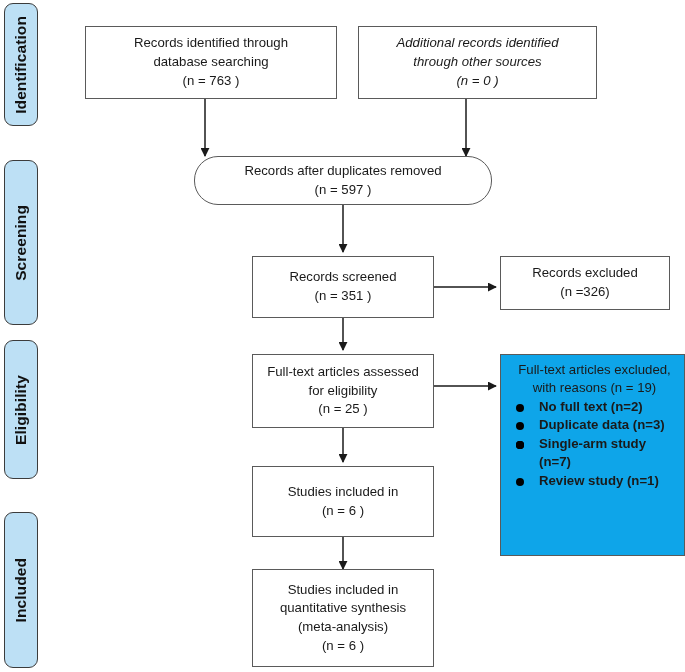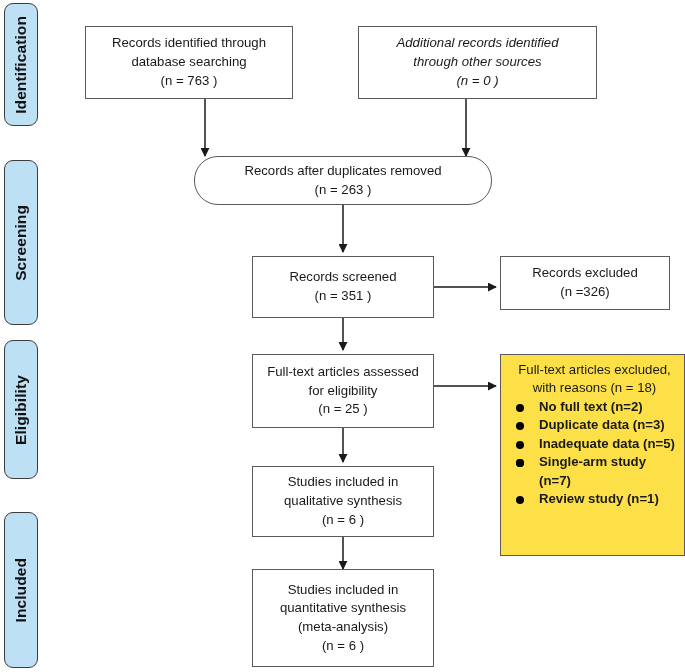--- a/index.html
+++ b/index.html
@@ -55,21 +55,21 @@
     line-height: 1.42;
     padding: 2px 6px;
   }
   .flow-box .line {
     white-space: nowrap;
   }
   
   .reasons-box {
     position: absolute;
     box-sizing: border-box;
-    background: #fde047;
+    background: #0ea5e9;
     border: 1.4px solid #5a5a5a;
     font-size: 13.2px;
     color: #1a1a1a;
     line-height: 1.40;
     padding: 6px 4px 6px 8px;
     display: flex;
     flex-direction: column;
   }
   .reasons-box .head-line {
     text-align: center;
@@ -144,86 +144,84 @@
 
     <line x1="343" y1="318" x2="343" y2="350" stroke="#1a1a1a" stroke-width="1.5" marker-end="url(#arrowhead)"></line>
 
     <line x1="434" y1="386" x2="496" y2="386" stroke="#1a1a1a" stroke-width="1.5" marker-end="url(#arrowhead)"></line>
 
     <line x1="343" y1="428" x2="343" y2="462" stroke="#1a1a1a" stroke-width="1.5" marker-end="url(#arrowhead)"></line>
 
     <line x1="343" y1="537" x2="343" y2="569" stroke="#1a1a1a" stroke-width="1.5" marker-end="url(#arrowhead)"></line>
   </svg>
 
-  <div class="flow-box" style="left:85px; top:26px; width:208px; height:73px;">
+  <div class="flow-box" style="left:85px; top:26px; width:252px; height:73px;">
     <span class="line">Records identified through</span>
     <span class="line">database searching</span>
     <span class="line">(n = 763  )</span>
   </div>
 
   <div class="flow-box" style="left:358px; top:26px; width:239px; height:73px;font-style:italic;">
     <span class="line">Additional records identified</span>
     <span class="line">through other sources</span>
     <span class="line">(n = 0  )</span>
   </div>
 
   <div class="flow-box" style="left:194px; top:156px; width:298px; height:49px;border-radius:24px;">
     <span class="line">Records after duplicates removed</span>
-    <span class="line">(n = 263  )</span>
+    <span class="line">(n = 597  )</span>
   </div>
 
   <div class="flow-box" style="left:252px; top:256px; width:182px; height:62px;">
     <span class="line">Records screened</span>
     <span class="line">(n = 351 )</span>
   </div>
 
   <div class="flow-box" style="left:500px; top:256px; width:170px; height:54px;">
     <span class="line">Records excluded</span>
     <span class="line">(n =326)</span>
   </div>
 
   <div class="flow-box" style="left:252px; top:354px; width:182px; height:74px;text-align:center;">
     <span class="line">Full-text articles assessed</span>
     <span class="line">for eligibility</span>
     <span class="line">(n = 25 )</span>
   </div>
 
   <div class="reasons-box" style="left:500px; top:354px; width:185px; height:202px;">
     <div class="head-line">Full-text articles excluded,</div>
-    <div class="head-line">with reasons (n = 18)</div>
+    <div class="head-line">with reasons (n = 19)</div>
     <ul class="reasons-list">
       <li>
         <span class="bullet-dot"></span>
         <span>No full text (n=2)</span>
       </li>
       <li>
         <span class="bullet-dot"></span>
         <span>Duplicate data (n=3)</span>
       </li>
       <li>
         <span class="bullet-dot"></span>
-        <span>Inadequate data (n=5)</span>
       </li>
       <li>
         <span class="bullet-dot"></span>
       </li>
       <li>
         <span class="bullet-dot"></span>
         <span>Single-arm study (n=7)</span>
       </li>
       <li>
         <span class="bullet-dot"></span>
         <span>Review study (n=1)</span>
       </li>
     </ul>
   </div>
 
   <div class="flow-box" style="left:252px; top:466px; width:182px; height:71px;">
     <span class="line">Studies included in</span>
-    <span class="line">qualitative synthesis</span>
     <span class="line">(n = 6 )</span>
   </div>
 
   <div class="flow-box" style="left:252px; top:569px; width:182px; height:98px;">
     <span class="line">Studies included in</span>
     <span class="line">quantitative synthesis</span>
     <span class="line">(meta-analysis)</span>
     <span class="line">(n = 6  )</span>
   </div>
 

